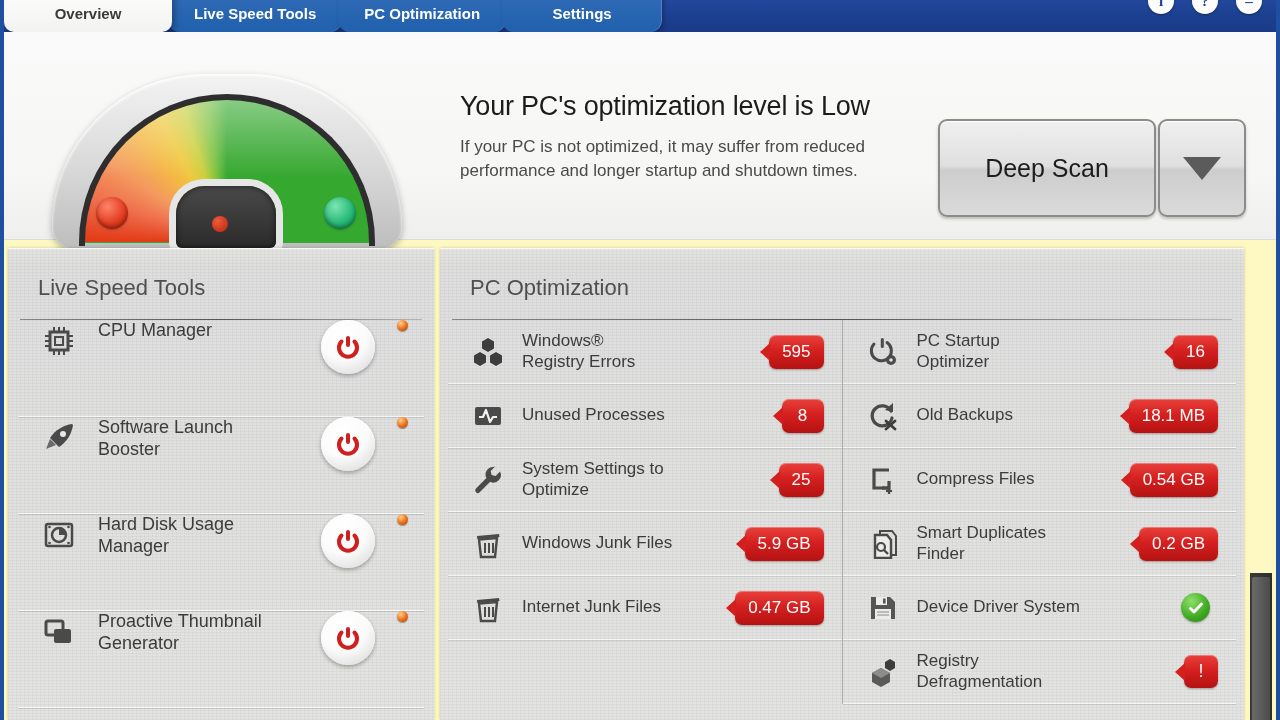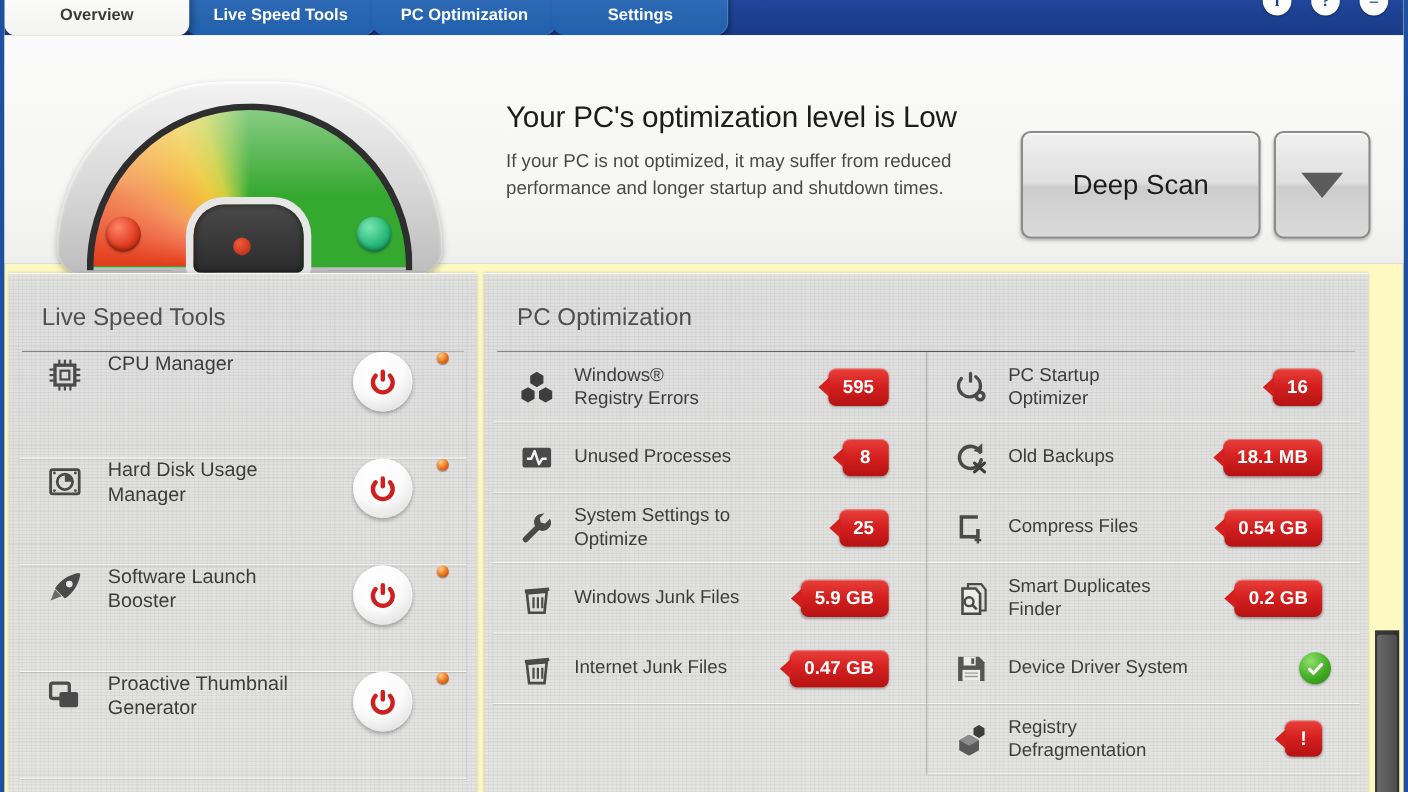--- a/index.html
+++ b/index.html
@@ -156,21 +156,21 @@
     font-size: 27px; color: #1c1c1c; line-height: 1.22;
     font-weight: normal; letter-spacing: -.2px;
   }
   .hero-desc {
     margin-top: 12px;
     font-size: 17px; color: #4a4a4a; line-height: 1.42;
   }
 
   .scan-group {
     position: absolute; right: 30px; top: 87px;
-    display: flex; align-items: stretch; gap: 12px;
+    display: flex; align-items: stretch; gap: 2px;
   }
   .btn-deepscan {
     width: 218px; height: 98px;
     border-radius: 9px;
     border: 2px solid #8b8b8b;
     background: linear-gradient(180deg,#f0f0f0 0%, #dfdfdf 48%, #cdcdcd 52%, #dadada 100%);
     display: flex; align-items: center; justify-content: center;
     font-size: 25px; color: #1c1c1c;
     box-shadow: 0 2px 3px rgba(0,0,0,.22), inset 0 1px 0 rgba(255,255,255,.9);
     cursor: pointer;
@@ -275,27 +275,27 @@
     display: flex; align-items: center; justify-content: center;
   }
   .opt-label {
     flex: 1;
     font-size: 17px; color: #3c3c3c; line-height: 1.18;
     white-space: pre-line;
   }
   .badge {
     position: relative;
     background: linear-gradient(180deg,#e8403a 0%, #d41f1f 48%, #b51212 100%);
-    color: #fff; font-size: 17px; font-weight: bold;
+    color: #fff; font-size: 17px; font-weight: normal;
     border-radius: 7px;
     padding: 7px 13px;
     min-width: 42px;
     text-align: center;
     box-shadow: 0 1px 2px rgba(0,0,0,.3), inset 0 1px 0 rgba(255,255,255,.3);
-    margin-right: 22px;
+    margin-right: 6px;
     flex-shrink: 0;
   }
   .badge::before {
     content: "";
     position: absolute; left: -9px; top: 50%;
     transform: translateY(-50%);
     width: 0; height: 0;
     border-top: 9px solid transparent;
     border-bottom: 9px solid transparent;
     border-right: 10px solid #d41f1f;
@@ -421,50 +421,50 @@
               <path d="M6.5 7.5 A9 9 0 1 0 19.5 7.5" fill="none" stroke="#cf2020" stroke-width="4" stroke-linecap="round"></path>
               <rect x="11" y="2" width="4" height="11" rx="2" fill="#cf2020"></rect>
             </svg>
           </div>
           <div class="status-dot"></div>
         </div>
 
         <div class="tool-row">
           <div class="tool-icon">
             <svg width="34" height="34" viewBox="0 0 34 34">
+              <path d="M30 3 C22 4 13 9 8 17 L12 21 L17 26 C25 21 30 12 31 4 Z" fill="#4a4a4a"></path>
+              <path d="M8 18 L4 28 L14 24 Z" fill="#6a6a6a"></path>
+              <circle cx="21" cy="13" r="3" fill="#e8e8e8"></circle>
+            </svg>
+          </div>
+          <div class="tool-label">Software Launch
+Booster</div>
+          <div class="power-btn">
+            <svg width="26" height="26" viewBox="0 0 26 26">
+              <path d="M6.5 7.5 A9 9 0 1 0 19.5 7.5" fill="none" stroke="#cf2020" stroke-width="4" stroke-linecap="round"></path>
+              <rect x="11" y="2" width="4" height="11" rx="2" fill="#cf2020"></rect>
+            </svg>
+          </div>
+          <div class="status-dot"></div>
+        </div>
+
+        <div class="tool-row">
+          <div class="tool-icon">
+            <svg width="34" height="34" viewBox="0 0 34 34">
               <rect x="4" y="6" width="26" height="22" rx="2" fill="none" stroke="#4a4a4a" stroke-width="2.5"></rect>
               <circle cx="17" cy="17" r="7" fill="none" stroke="#4a4a4a" stroke-width="2.5"></circle>
               <path d="M17 17 L17 10 A7 7 0 0 1 24 17 Z" fill="#4a4a4a"></path>
               <circle cx="7.5" cy="25" r="1.3" fill="#4a4a4a"></circle>
                 <circle cx="26.5" cy="25" r="1.3" fill="#4a4a4a"></circle>
               <circle cx="7.5" cy="9" r="1.3" fill="#4a4a4a"></circle>
                 <circle cx="26.5" cy="9" r="1.3" fill="#4a4a4a"></circle>
             </svg>
           </div>
           <div class="tool-label">Hard Disk Usage
 Manager</div>
-          <div class="power-btn">
-            <svg width="26" height="26" viewBox="0 0 26 26">
-              <path d="M6.5 7.5 A9 9 0 1 0 19.5 7.5" fill="none" stroke="#cf2020" stroke-width="4" stroke-linecap="round"></path>
-              <rect x="11" y="2" width="4" height="11" rx="2" fill="#cf2020"></rect>
-            </svg>
-          </div>
-          <div class="status-dot"></div>
-        </div>
-
-        <div class="tool-row">
-          <div class="tool-icon">
-            <svg width="34" height="34" viewBox="0 0 34 34">
-              <path d="M30 3 C22 4 13 9 8 17 L12 21 L17 26 C25 21 30 12 31 4 Z" fill="#4a4a4a"></path>
-              <path d="M8 18 L4 28 L14 24 Z" fill="#6a6a6a"></path>
-              <circle cx="21" cy="13" r="3" fill="#e8e8e8"></circle>
-            </svg>
-          </div>
-          <div class="tool-label">Software Launch
-Booster</div>
           <div class="power-btn">
             <svg width="26" height="26" viewBox="0 0 26 26">
               <path d="M6.5 7.5 A9 9 0 1 0 19.5 7.5" fill="none" stroke="#cf2020" stroke-width="4" stroke-linecap="round"></path>
               <rect x="11" y="2" width="4" height="11" rx="2" fill="#cf2020"></rect>
             </svg>
           </div>
           <div class="status-dot"></div>
         </div>
 
         <div class="tool-row">

